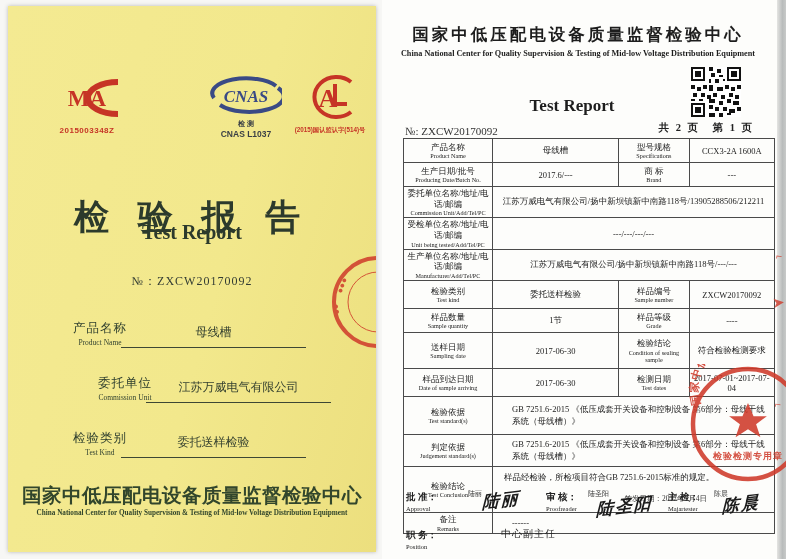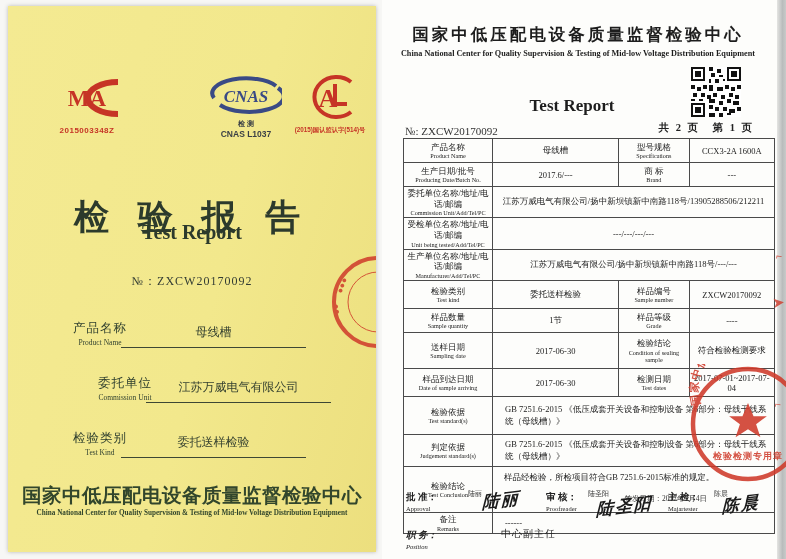--- a/index.html
+++ b/index.html
@@ -56,21 +56,21 @@
     font-size:17px;font-weight:bold;color:#1d1d1d;}
   .qr{position:absolute;left:309px;top:67px;width:50px;height:50px;}
   .rp-no{position:absolute;top:125px;left:23px;font-size:11px;color:#333;}
   .rp-pageinfo{position:absolute;top:121px;right:32px;font-size:10.5px;font-weight:bold;color:#222;letter-spacing:2px;}
   table.rpt{position:absolute;top:138px;left:21px;width:372px;border-collapse:collapse;table-layout:fixed;}
   table.rpt td{border:1px solid #4a4a4a;padding:1px 3px;vertical-align:middle;overflow:hidden;}
   td.lbl{text-align:center;}
   td.lbl .zh{font-size:8.5px;color:#222;line-height:1.25;}
   td.lbl .en{font-size:6.2px;color:#222;line-height:1.15;}
   td.val{text-align:center;font-size:8.5px;color:#222;}
-  td.val.left{text-align:left;padding-left:12px;margin-left:24px;}
+  td.val.left{text-align:left;padding-left:19px;margin-left:24px;}
   .concl-text{font-size:8.5px;color:#222;text-align:left;padding:4px 2px 0 8px;}
   .concl-date{font-size:7.5px;color:#333;text-align:right;padding:10px 64px 0 0;}
   .rp-seal{position:absolute;left:306px;top:364px;width:120px;height:120px;z-index:6;opacity:.88;pointer-events:none;}
   .edge-frag{position:absolute;z-index:5;color:#cf3a2a;font-size:11px;font-weight:bold;opacity:.8;}
   .frag-a{right:4px;top:250px;transform:rotate(8deg);}
   .frag-b{right:2px;top:295px;transform:rotate(-6deg);font-size:13px;}
   .frag-c{right:5px;top:398px;transform:rotate(10deg);}
   
   .rp-footer{position:absolute;left:24px;top:487px;width:360px;}
   .sig-row{position:relative;height:34px;}
@@ -385,20 +385,20 @@
       <span class="handsign" style="left:190px;top:8px;">陆圣阳</span>
 
       <span class="sig-label" style="left:262px;">
         <span>主  检：</span>
         <span class="en">Majartester</span>
       </span>
       <span class="printed" style="left:308px;">陈晨</span>
       <span class="handsign" style="left:316px;top:6px;">陈晨</span>
     </div>
     <div class="pos-row">
-      <span class="sig-label" style="left:0;font-style:italic;">
+      <span class="sig-label" style="left:0;">
         <span>职  务：</span>
         <span class="en">Position</span>
       </span>
       <span class="pos-value">中心副主任</span>
     </div>
   </div>
 </div>
 
 </body></html>

